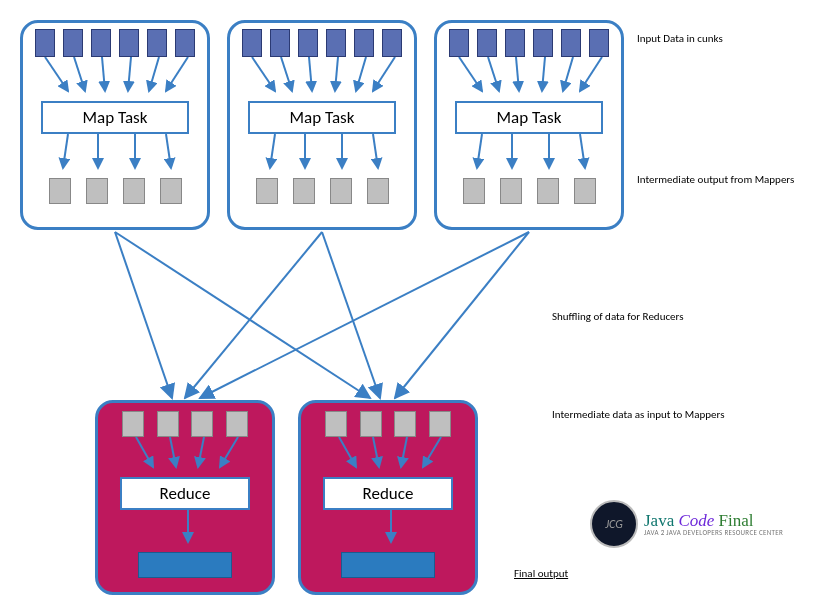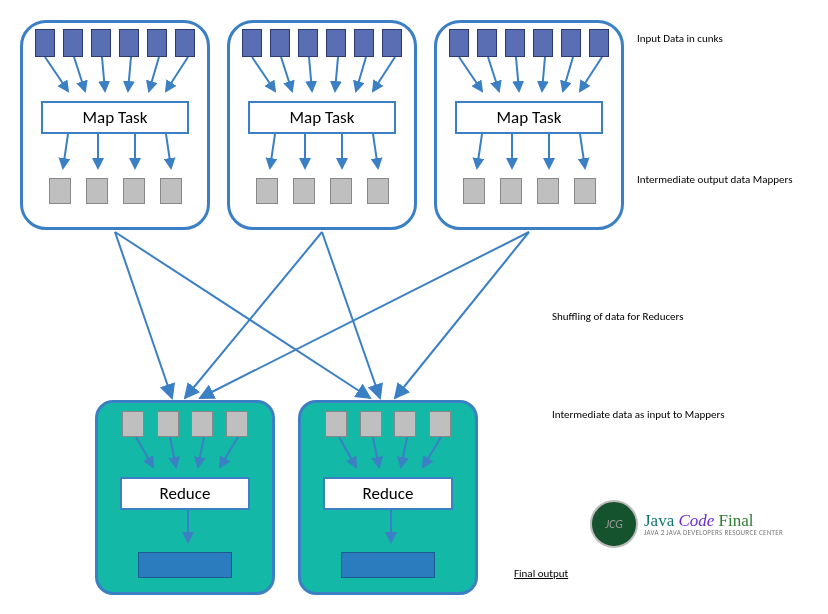--- a/index.html
+++ b/index.html
@@ -10,30 +10,30 @@
       font-size: 16px;
       color: #000;
       position: relative;
       background: #fff;
     }
     .mapper-box {
       position: absolute;
       width: 190px;
       height: 210px;
       border: 3px solid #3b7fc4;
-      border-radius: 26px;
+      border-radius: 18px;
       background: #fff;
     }
     .reducer-box {
       position: absolute;
       width: 180px;
       height: 195px;
       border: 3px solid #3b7fc4;
       border-radius: 18px;
-      background: #14b8a6;
+      background: #be185d;
     }
     .input-chunks {
       display: flex;
       justify-content: space-around;
       padding: 6px 8px 0 8px;
     }
     .chunk {
       width: 20px;
       height: 28px;
       background: #5a6fb3;
@@ -81,21 +81,21 @@
       width: 48px;
       height: 48px;
       border-radius: 50%;
       border: 2px solid #bbb;
       display: flex;
       align-items: center;
       justify-content: center;
       color: #999;
       font-size: 12px;
       font-style: italic;
-      background: #14532d;
+      background: #0f172a;
     }
     .logo-text { line-height: 1; }
     .logo-text .l1 { font-family: Georgia, serif; font-size: 17px; }
     .logo-text .l1 .j { color: #0f766e; }
     .logo-text .l1 .c { color: #6d28d9; font-style: italic; }
     .logo-text .l1 .g { color: #2E7D32; }
     .logo-text .l2 { font-size: 7px; color: #777; letter-spacing: 0.3px; }
     svg.overlay {
       position: absolute;
       left: 0; top: 0;
@@ -261,21 +261,21 @@
     <line x1="140" y1="0" x2="122" y2="30" stroke="#3b7fc4" stroke-width="2" marker-end="url(#ah1)"></line>
   </svg>
   <div class="task-box" style="margin:0 22px;">Reduce</div>
   <svg width="180" height="38">
     <line x1="90" y1="0" x2="90" y2="32" stroke="#3b7fc4" stroke-width="2" marker-end="url(#ah1)"></line>
   </svg>
   <div class="output-box"></div>
 </div>
 
 <div class="label" style="left:637px; top:32px; width:180px;">Input Data in cunks</div>
-<div class="label" style="left:637px; top:173px; width:180px;">Intermediate output data Mappers</div>
+<div class="label" style="left:637px; top:173px; width:180px;">Intermediate output from Mappers</div>
 <div class="label" style="left:552px; top:310px; width:180px;">Shuffling of data for Reducers</div>
 <div class="label" style="left:552px; top:408px; width:200px;">Intermediate data as input to Mappers</div>
 <div class="label" style="left:514px; top:567px;text-decoration:underline;">Final output</div>
 
 <div class="logo">
   <div class="logo-circle">JCG</div>
   <div class="logo-text">
     <div class="l1">
       <span class="j">Java</span>
       <span class="c">Code</span>

